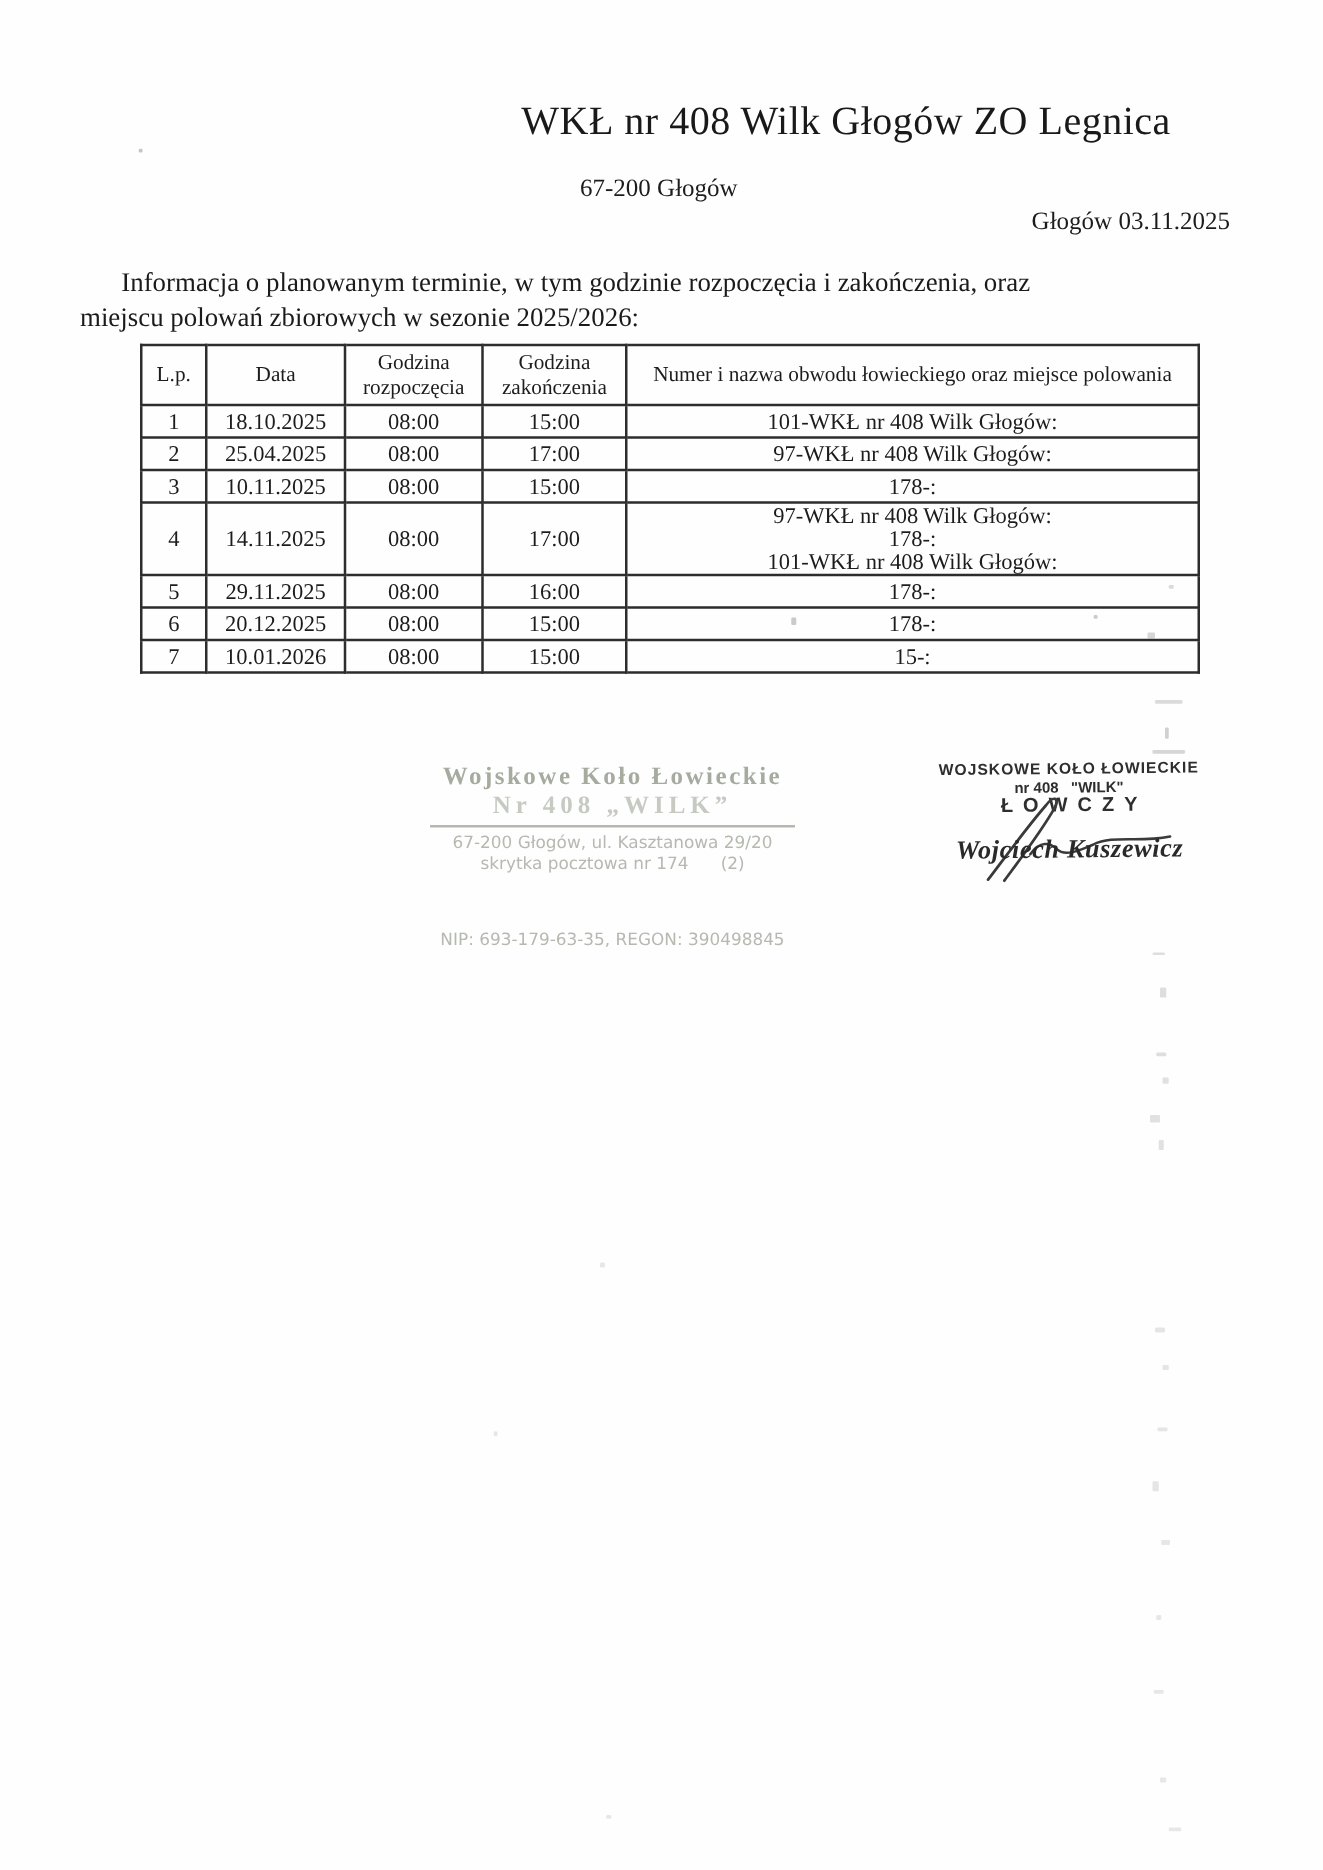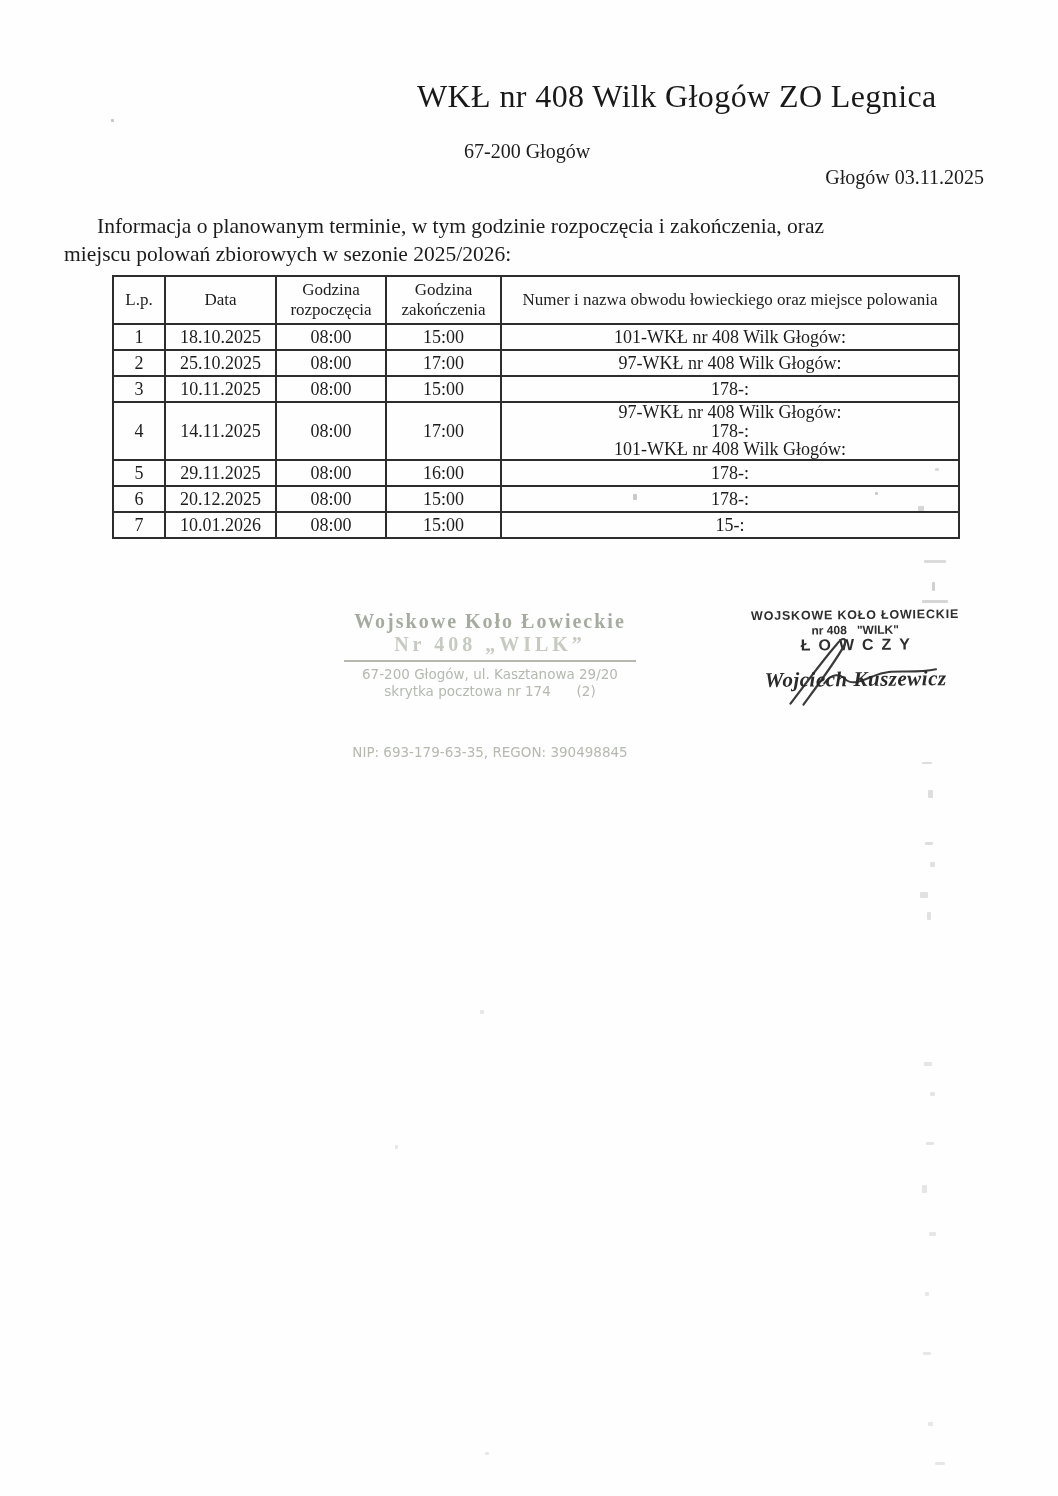--- a/index.html
+++ b/index.html
@@ -125,21 +125,21 @@
         <td>1</td>
         <td>18.10.2025</td>
         <td>08:00</td>
         <td>15:00</td>
         <td>
             <span class="ob-line">101-WKŁ nr 408 Wilk Głogów:</span>
           </td>
       </tr>
       <tr class="r-sm">
         <td>2</td>
-        <td>25.10.2025</td>
+        <td>25.04.2025</td>
         <td>08:00</td>
         <td>17:00</td>
         <td>
             <span class="ob-line">97-WKŁ nr 408 Wilk Głogów:</span>
           </td>
       </tr>
       <tr class="r-sm">
         <td>3</td>
         <td>10.11.2025</td>
         <td>08:00</td>

